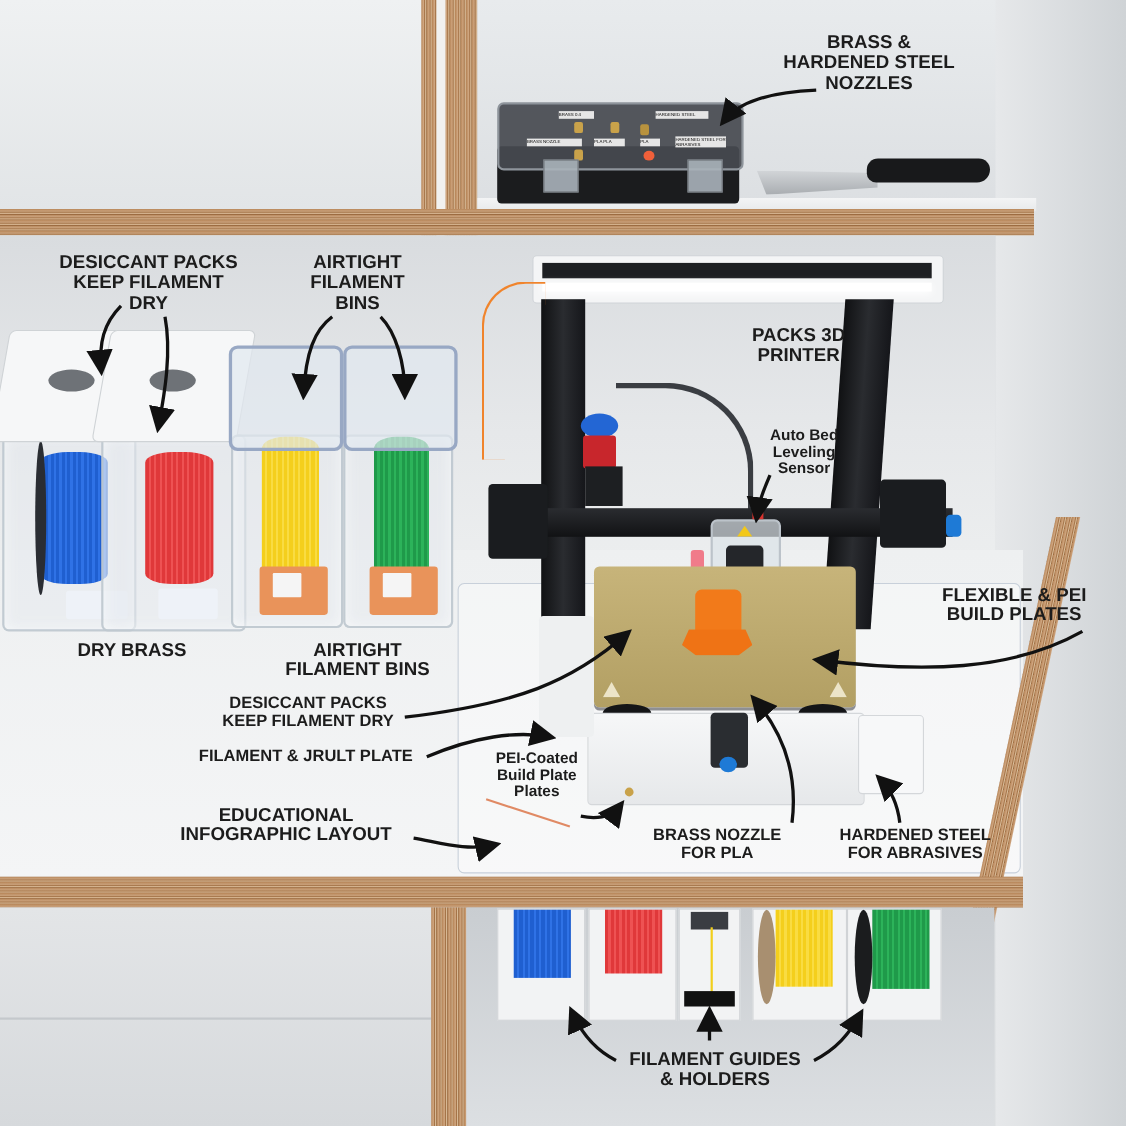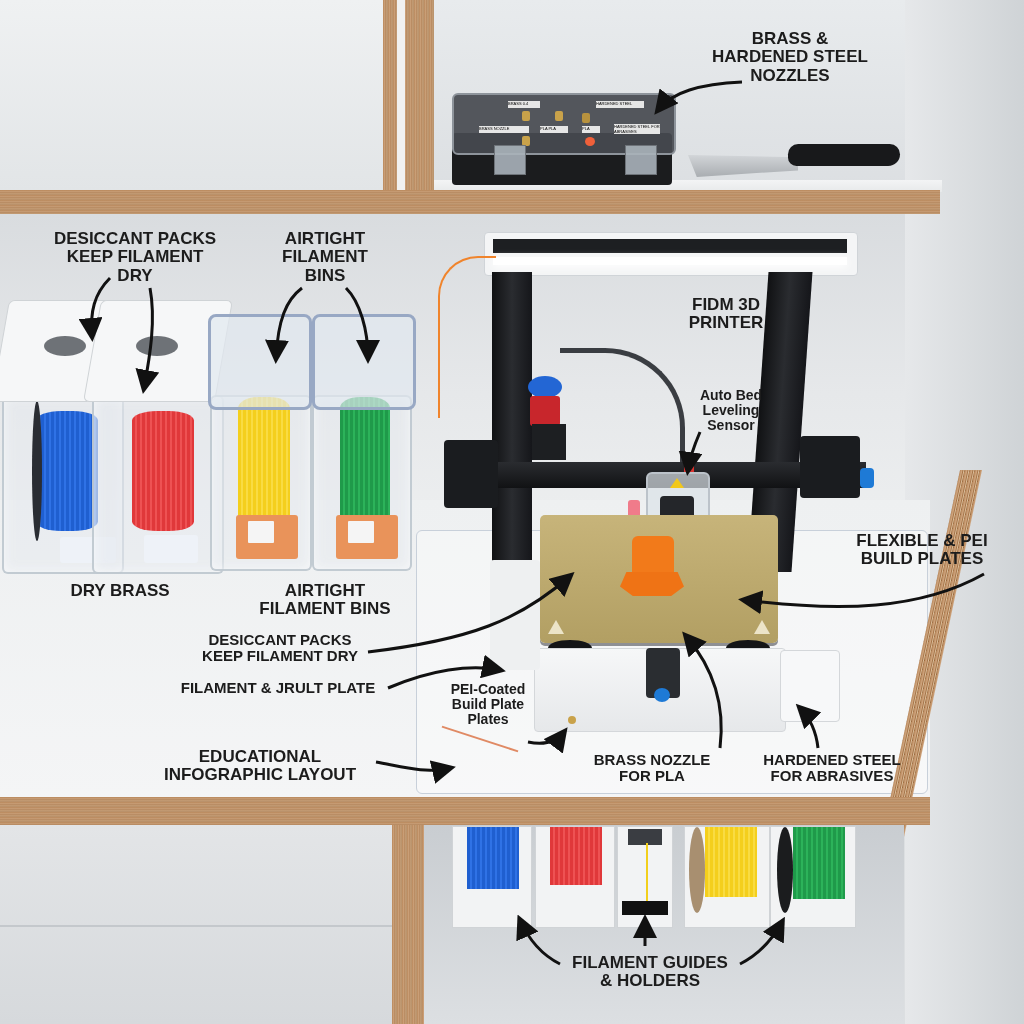--- a/index.html
+++ b/index.html
@@ -189,36 +189,36 @@
 
 <div class="label caps" style="left:700px;top:30px;width:180px;white-space:pre-line;">BRASS &amp;
 HARDENED STEEL
 NOZZLES</div>
 <div class="label caps" style="left:50px;top:230px;width:170px;white-space:pre-line;">DESICCANT PACKS
 KEEP FILAMENT
 DRY</div>
 <div class="label caps" style="left:270px;top:230px;width:110px;white-space:pre-line;">AIRTIGHT
 FILAMENT
 BINS</div>
-<div class="label caps" style="left:676px;top:296px;width:100px;white-space:pre-line;">FIDM 3D
+<div class="label caps" style="left:676px;top:296px;width:100px;white-space:pre-line;">PACKS 3D
 PRINTER</div>
 <div class="label small" style="left:690px;top:388px;width:82px;white-space:pre-line;">Auto Bed
 Leveling
 Sensor</div>
 <div class="label caps" style="left:50px;top:582px;width:140px;white-space:pre-line;">DRY BRASS</div>
 <div class="label caps" style="left:240px;top:582px;width:170px;white-space:pre-line;">AIRTIGHT
 FILAMENT BINS</div>
 <div class="label caps" style="left:848px;top:532px;width:148px;white-space:pre-line;">FLEXIBLE &amp; PEI
 BUILD PLATES</div>
 <div class="label small" style="left:190px;top:632px;width:180px;white-space:pre-line;font-size:15px;">DESICCANT PACKS
 KEEP FILAMENT DRY</div>
 <div class="label small" style="left:168px;top:680px;width:220px;white-space:pre-line;font-size:15px;">FILAMENT &amp; JRULT PLATE</div>
 <div class="label small" style="left:440px;top:682px;width:96px;white-space:pre-line;">PEI-Coated
 Build Plate
 Plates</div>
-<div class="label caps" style="left:150px;top:748px;width:220px;white-space:pre-line;">EDUCATIONAL
+<div class="label caps" style="left:150px;top:732px;width:220px;white-space:pre-line;">EDUCATIONAL
 INFOGRAPHIC LAYOUT</div>
 <div class="label small" style="left:582px;top:752px;width:140px;white-space:pre-line;font-size:15px;">BRASS NOZZLE
 FOR PLA</div>
 <div class="label small" style="left:752px;top:752px;width:160px;white-space:pre-line;font-size:15px;">HARDENED STEEL
 FOR ABRASIVES</div>
 <div class="label caps" style="left:560px;top:954px;width:180px;white-space:pre-line;">FILAMENT GUIDES
 &amp; HOLDERS</div>
 
 </body></html>

